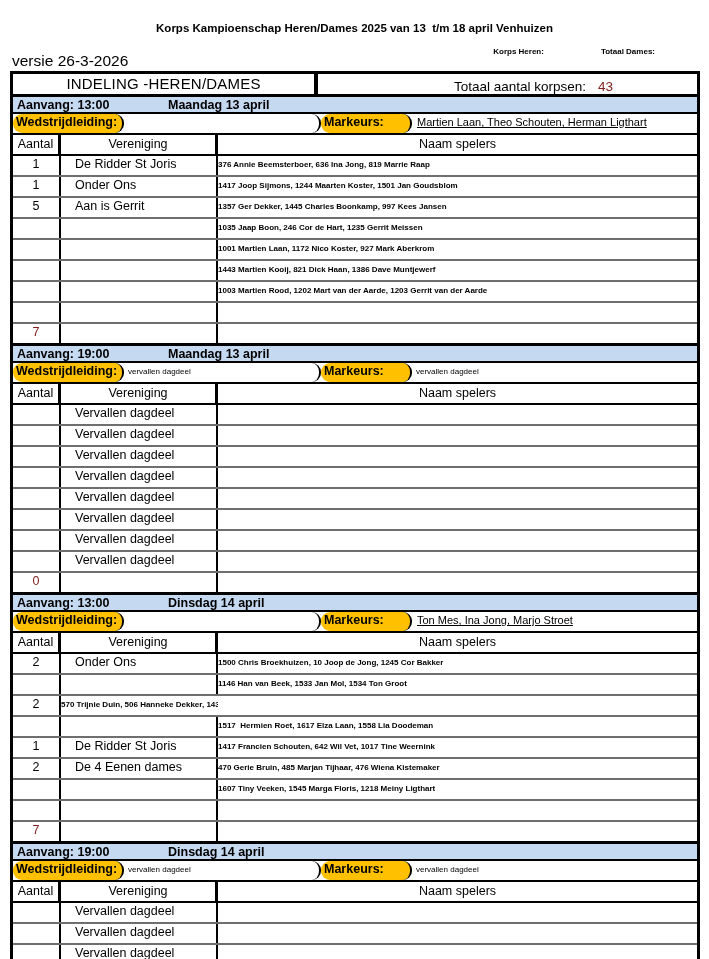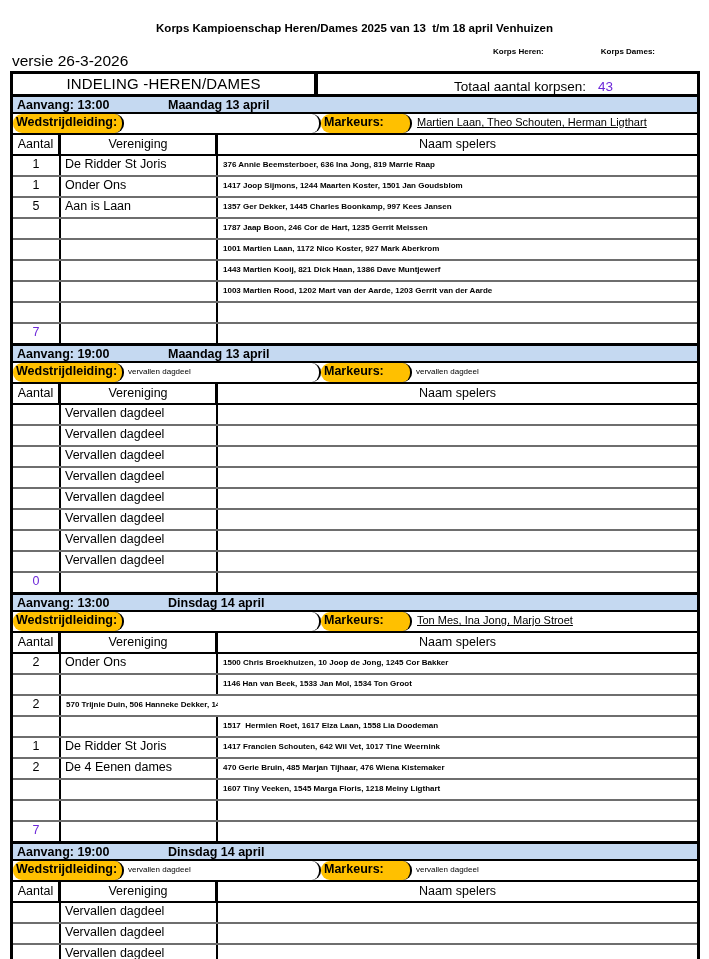--- a/index.html
+++ b/index.html
@@ -27,21 +27,21 @@
 
   .band { display:grid; grid-template-columns:305px 1fr; height:20px;gap:32px; }
   .band .band-left {
     border-right:4px solid #000; text-align:center;
     font-size:15px; line-height:20px; letter-spacing:0.2px;
   }
   .band .band-right {
     display:flex; justify-content:flex-end; align-items:flex-end;
     font-size:13.5px; padding-right:84px; gap:12px;
   }
-  .red { color:#6d28d9; }
+  .red { color:#7f1d1d; }
 
   .aanvang {
     background:#c5d9f1; border-top:3px solid #000; border-bottom:2px solid #000;
     height:20px; display:flex; align-items:center;
     font-weight:700; font-size:12.5px; padding-left:4px; box-sizing:border-box;
   }
   .aanvang .time { width:151px; }
 
   .wl-row { display:grid; grid-template-columns:111px 197px 91px 1fr; height:19px; border-bottom:2px solid #000; }
   .wl-row > div { line-height:17px; box-sizing:border-box; overflow:hidden;border-radius:9px; }
@@ -53,34 +53,34 @@
   .hdr > div {
     text-align:center; font-size:12.5px; line-height:18px;
     border-right:3px solid #000; box-sizing:border-box;
   }
   .hdr > div:last-child { border-right:none; }
 
   .dr { display:grid; grid-template-columns:48px 157px 1fr; height:19px; border-bottom:2px solid #6e6e6e; }
   .dr:last-child { border-bottom:none; }
   .dr > div { box-sizing:border-box; overflow:hidden; }
   .c-aantal { text-align:center; font-size:12.5px; line-height:17px; border-right:2px solid #000; }
-  .c-ver { font-size:12.5px; line-height:17px; padding-left:4px; border-right:2px solid #000; }
-  .c-spelers { font-size:8px; font-weight:700; line-height:18px; padding-left:5px; white-space:pre; }
+  .c-ver { font-size:12.5px; line-height:17px; padding-left:14px; border-right:2px solid #000; }
+  .c-spelers { font-size:8px; font-weight:700; line-height:18px; white-space:pre; }
 </style>
 </head>
 <body>
 
 <div class="doc">
   <div class="title">Korps Kampioenschap Heren/Dames 2025 van 13  t/m 18 april Venhuizen</div>
 
   <div class="meta-row">
     <div class="versie">versie 26-3-2026</div>
     <div class="korps-group">
       <span>Korps Heren:</span>
-      <span>Korps Dames:</span>
+      <span>Totaal Dames:</span>
     </div>
   </div>
 
   <div class="tbl">
     <div class="band">
       <div class="band-left">INDELING -HEREN/DAMES</div>
       <div class="band-right">
         <span>Totaal aantal korpsen:</span>
         <span class="red">43</span>
       </div>
@@ -107,27 +107,27 @@
             <div class="c-ver">De Ridder St Joris</div>
             <div class="c-spelers">376 Annie Beemsterboer, 636 Ina Jong, 819 Marrie Raap</div>
           </div>
           <div class="dr">
             <div class="c-aantal">1</div>
             <div class="c-ver">Onder Ons</div>
             <div class="c-spelers">1417 Joop Sijmons, 1244 Maarten Koster, 1501 Jan Goudsblom</div>
           </div>
           <div class="dr">
             <div class="c-aantal">5</div>
-            <div class="c-ver">Aan is Laan</div>
+            <div class="c-ver">Aan is Gerrit</div>
             <div class="c-spelers">1357 Ger Dekker, 1445 Charles Boonkamp, 997 Kees Jansen</div>
           </div>
           <div class="dr">
             <div class="c-aantal"></div>
             <div class="c-ver"></div>
-            <div class="c-spelers">1787 Jaap Boon, 246 Cor de Hart, 1235 Gerrit Meissen</div>
+            <div class="c-spelers">1035 Jaap Boon, 246 Cor de Hart, 1235 Gerrit Meissen</div>
           </div>
           <div class="dr">
             <div class="c-aantal"></div>
             <div class="c-ver"></div>
             <div class="c-spelers">1001 Martien Laan, 1172 Nico Koster, 927 Mark Aberkrom</div>
           </div>
           <div class="dr">
             <div class="c-aantal"></div>
             <div class="c-ver"></div>
             <div class="c-spelers">1443 Martien Kooij, 821 Dick Haan, 1386 Dave Muntjewerf</div>

